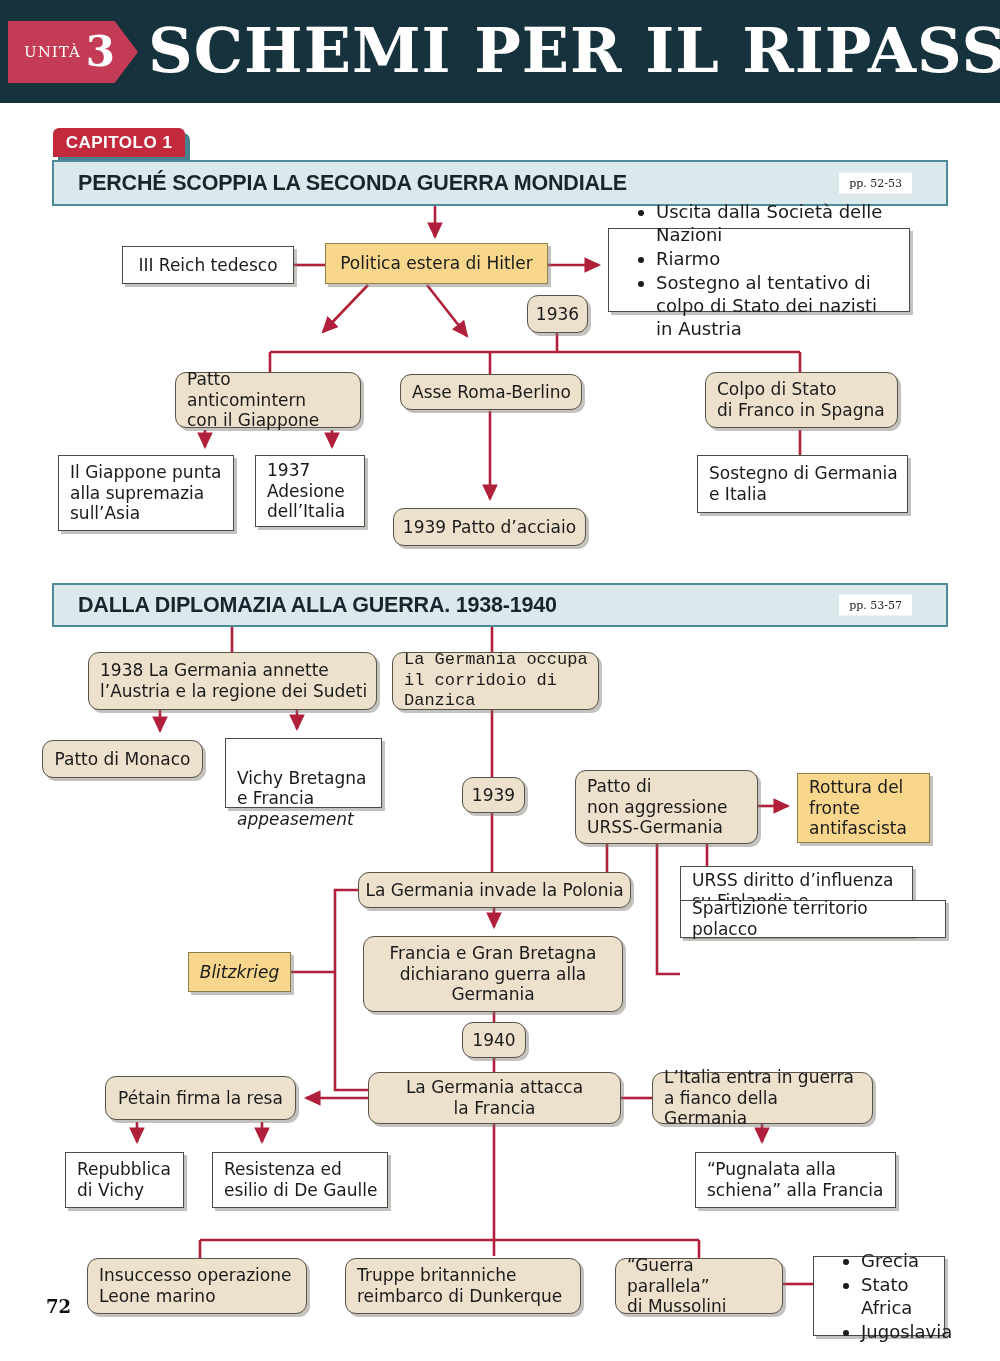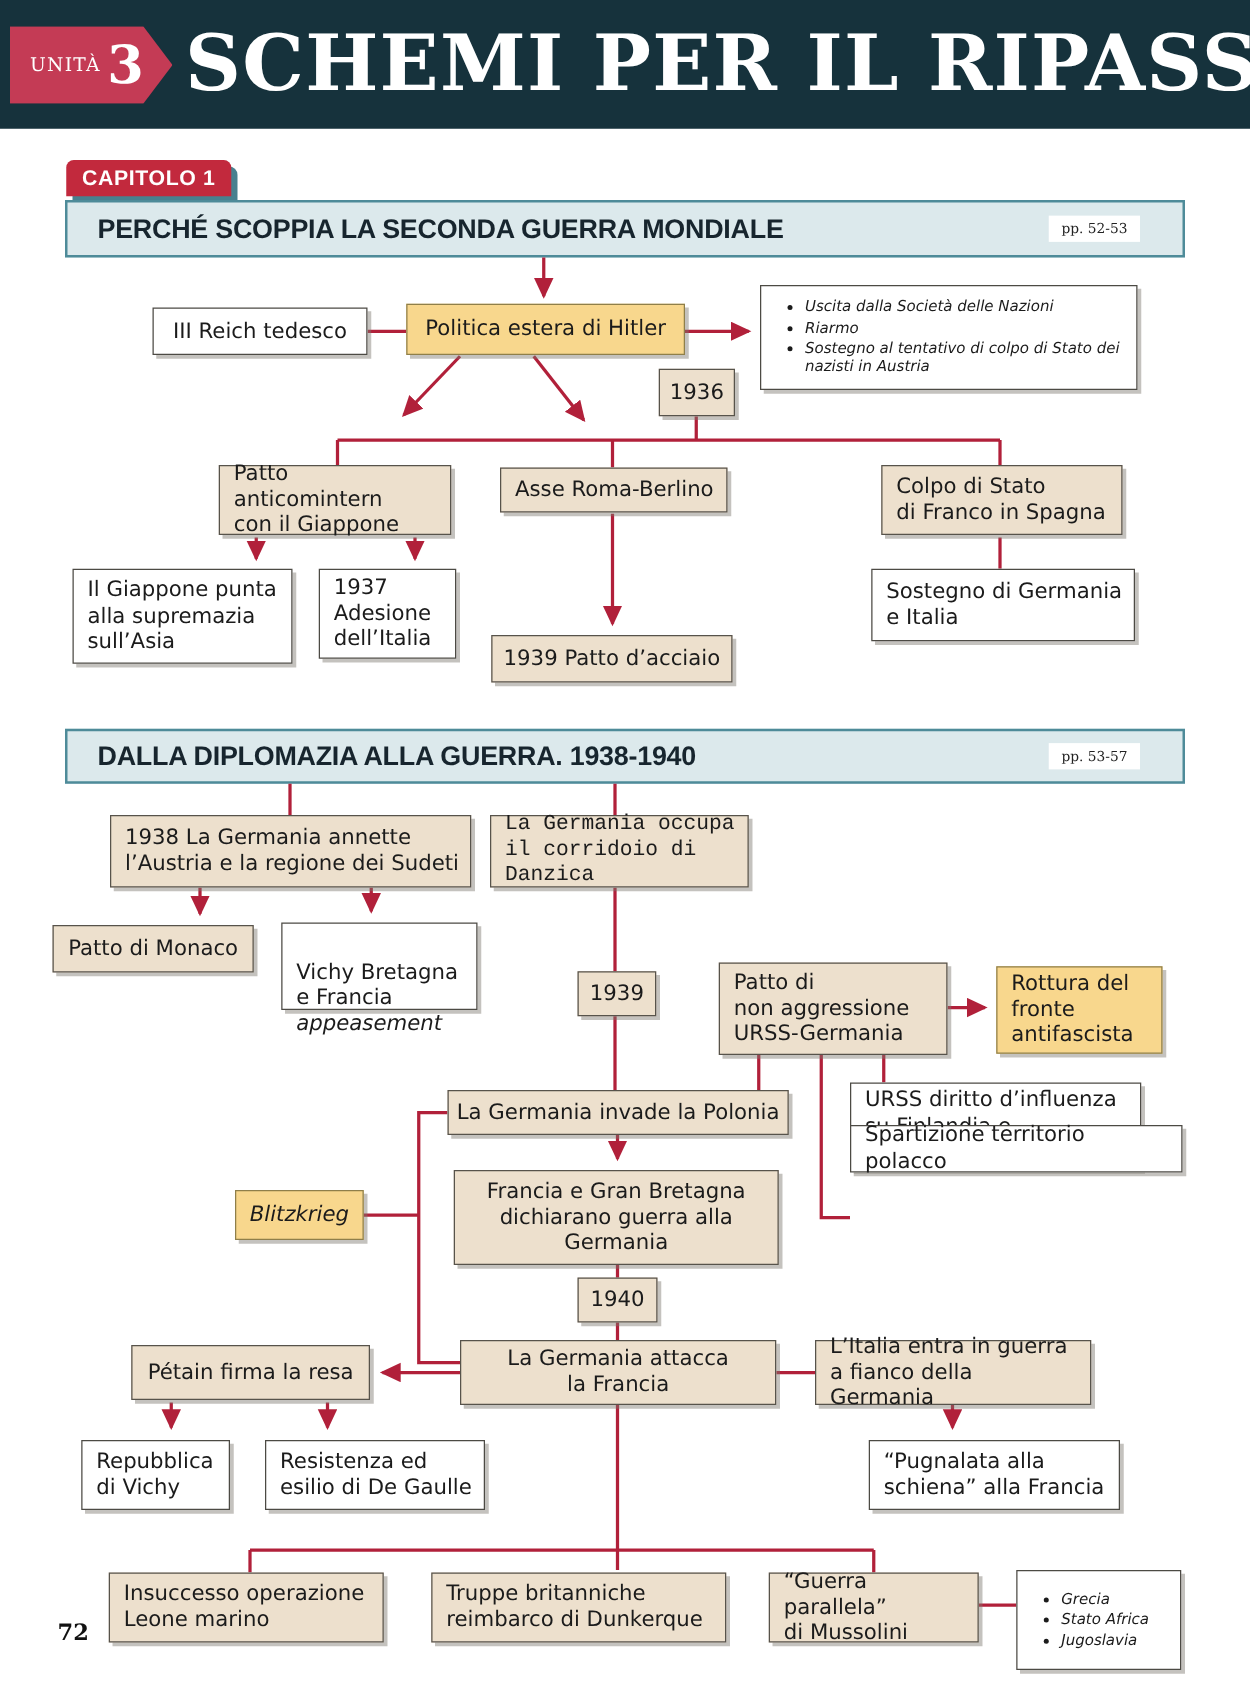--- a/index.html
+++ b/index.html
@@ -29,26 +29,26 @@
         box-sizing:border-box;display:flex;align-items:center;}
   .sect .s-title{font-family:"Liberation Sans",sans-serif;font-weight:bold;font-size:21.5px;
                  color:#17252e;padding-left:24px;letter-spacing:-0.2px;}
   .pp-badge{position:absolute;right:34px;top:50%;transform:translateY(-50%);background:#ffffff;
             font-family:"DejaVu Serif",serif;font-size:11px;color:#222;padding:4px 10px;white-space:nowrap;}
 
   
   .node{position:absolute;box-sizing:border-box;border:1.6px solid #4c4a44;background:#fff;
         display:flex;align-items:center;white-space:pre-line;font-size:17px;line-height:1.22;
         padding:4px 8px 4px 11px;z-index:2;box-shadow:3px 3px 0 rgba(125,120,110,.45);}
-  .node.beige{background:#ede0cd;border-color:#57534b;}
+  .node.beige{background:#ede0cd;border-color:#57534b;border-radius:11px;}
   .node.yellow{background:#f8d78d;border-color:#8f7f4a;}
   .node.center{justify-content:center;text-align:center;padding-left:6px;padding-right:6px;}
   .node.italic{font-style:italic;}
   .node ul{margin:0;padding:0 0 0 24px;list-style:disc;white-space:normal;}
-  .node ul li{margin:1px 0;font-size:12px;line-height:1.28;font-style:italic;}
+  .node ul li{margin:1px 12px;font-size:18px;line-height:1.28;}
   .em-line{font-style:italic;display:block;}
 
   .wires{position:absolute;left:0;top:0;z-index:1;}
 
   .pagenum{position:absolute;left:46px;top:1296px;font-family:"DejaVu Serif",serif;
            font-weight:bold;font-size:18px;color:#111;}
 </style>
 </head>
 <body>
 

